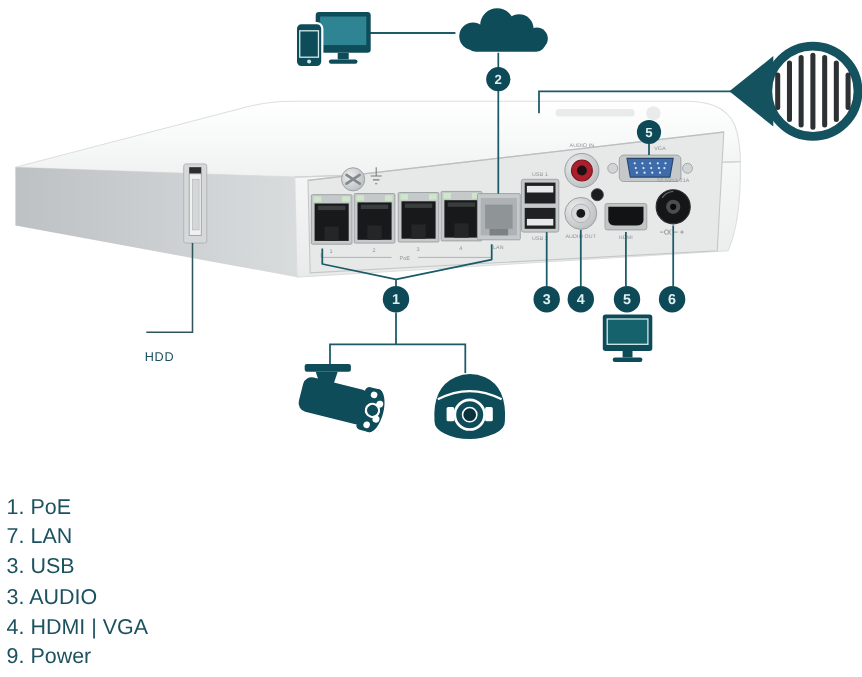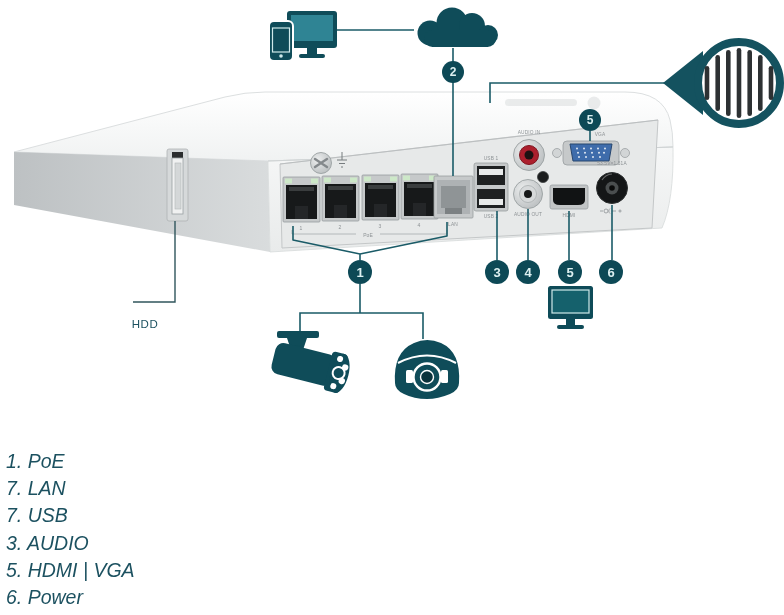--- a/index.html
+++ b/index.html
@@ -6,21 +6,21 @@
   html,body{margin:0;padding:0;background:#ffffff;}
   .canvas{position:relative;width:784px;height:615px;background:#ffffff;overflow:hidden;
           font-family:"Liberation Sans",sans-serif;}
   svg{position:absolute;left:0;top:0;font-family:"Liberation Sans",sans-serif;}
   .plabel{font-size:4.8px;fill:#8d9295;text-anchor:middle;letter-spacing:.15px;}
   .pdigit{font-size:5px;fill:#8d9295;text-anchor:middle;}
   .badge-num{font-size:13px;fill:#ddf0f1;font-weight:bold;text-anchor:middle;}
   .badge-num-sm{font-size:12px;fill:#ddf0f1;font-weight:bold;text-anchor:middle;}
   .hdd-text{font-size:11.5px;fill:#1c5160;letter-spacing:.6px;text-anchor:middle;}
   .legend{position:absolute;left:6px;top:448px;color:#1c5160;font-size:19.5px;line-height:27.2px;}
-  .legend div{white-space:pre;font-style:italic;}
+  .legend div{white-space:pre;}
 </style>
 </head>
 <body>
 
 <div class="canvas">
 <svg width="784" height="615" viewBox="0 0 784 615">
   <defs>
     <linearGradient id="topGrad" x1="0" y1="0" x2="0" y2="1">
       <stop offset="0" stop-color="#ffffff"></stop>
           <stop offset="1" stop-color="#f0f2f2"></stop>
@@ -304,18 +304,18 @@
     <circle cx="427" cy="377" r="13.5" fill="#0f4c59" stroke="#ffffff" stroke-width="2.4"></circle>
     <circle cx="427" cy="377" r="6.5" fill="#09323c" stroke="#ffffff" stroke-width="1.4"></circle>
   </g>
 
   <text class="hdd-text" x="145" y="328">HDD</text>
 </svg>
 
 <div class="legend">
   <div>1. PoE</div>
   <div>7. LAN</div>
-  <div>7. USB</div>
+  <div>3. USB</div>
   <div>3. AUDIO</div>
-  <div>5. HDMI | VGA</div>
-  <div>6. Power</div>
+  <div>4. HDMI | VGA</div>
+  <div>9. Power</div>
 </div>
 </div>
 
 </body></html>

